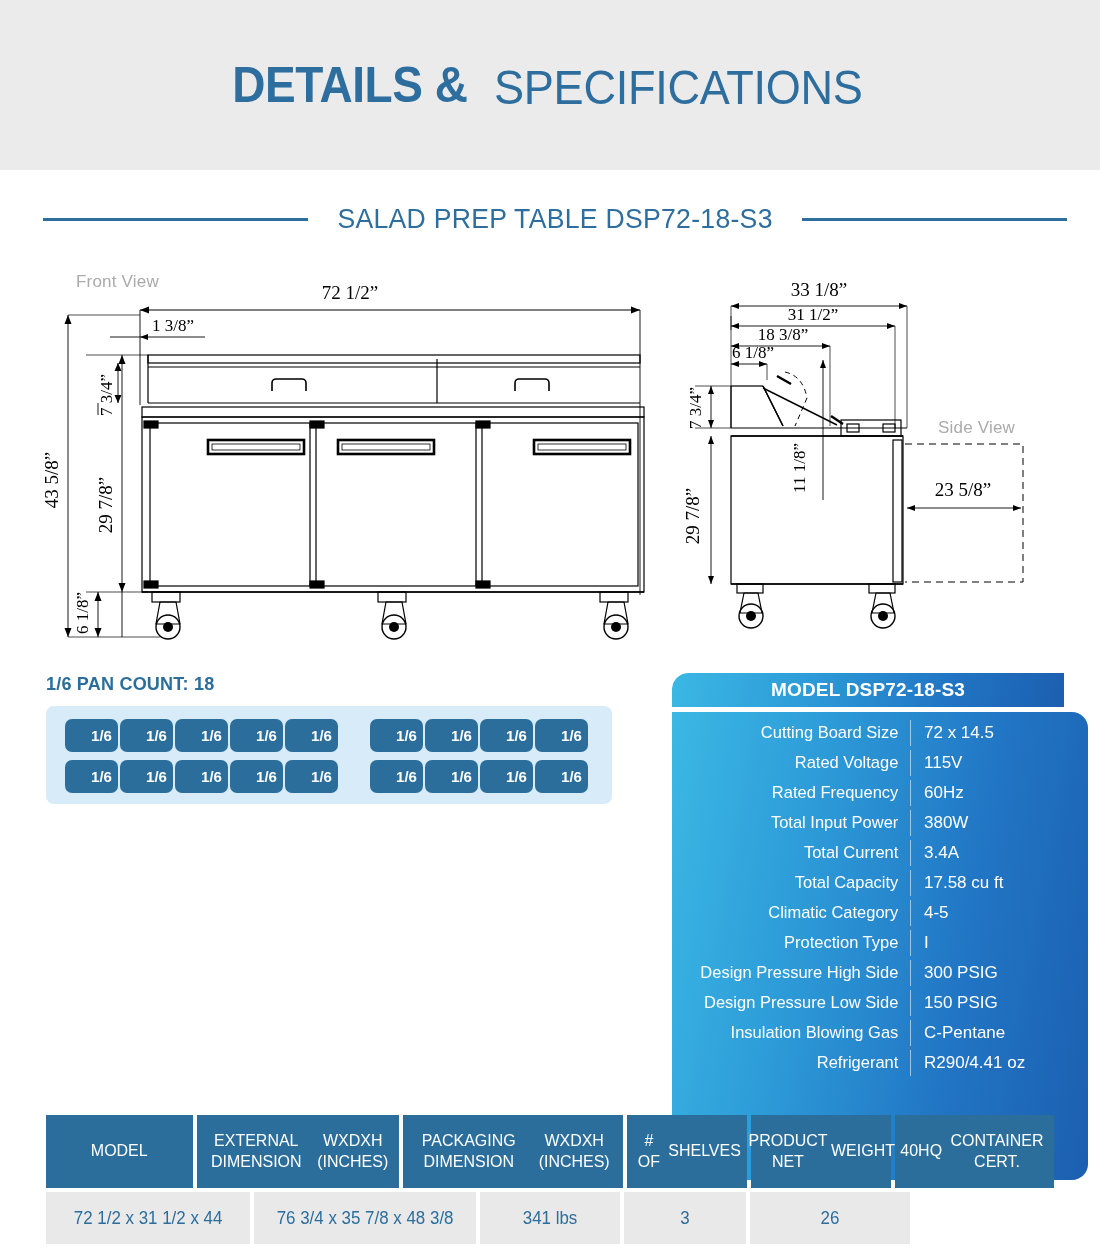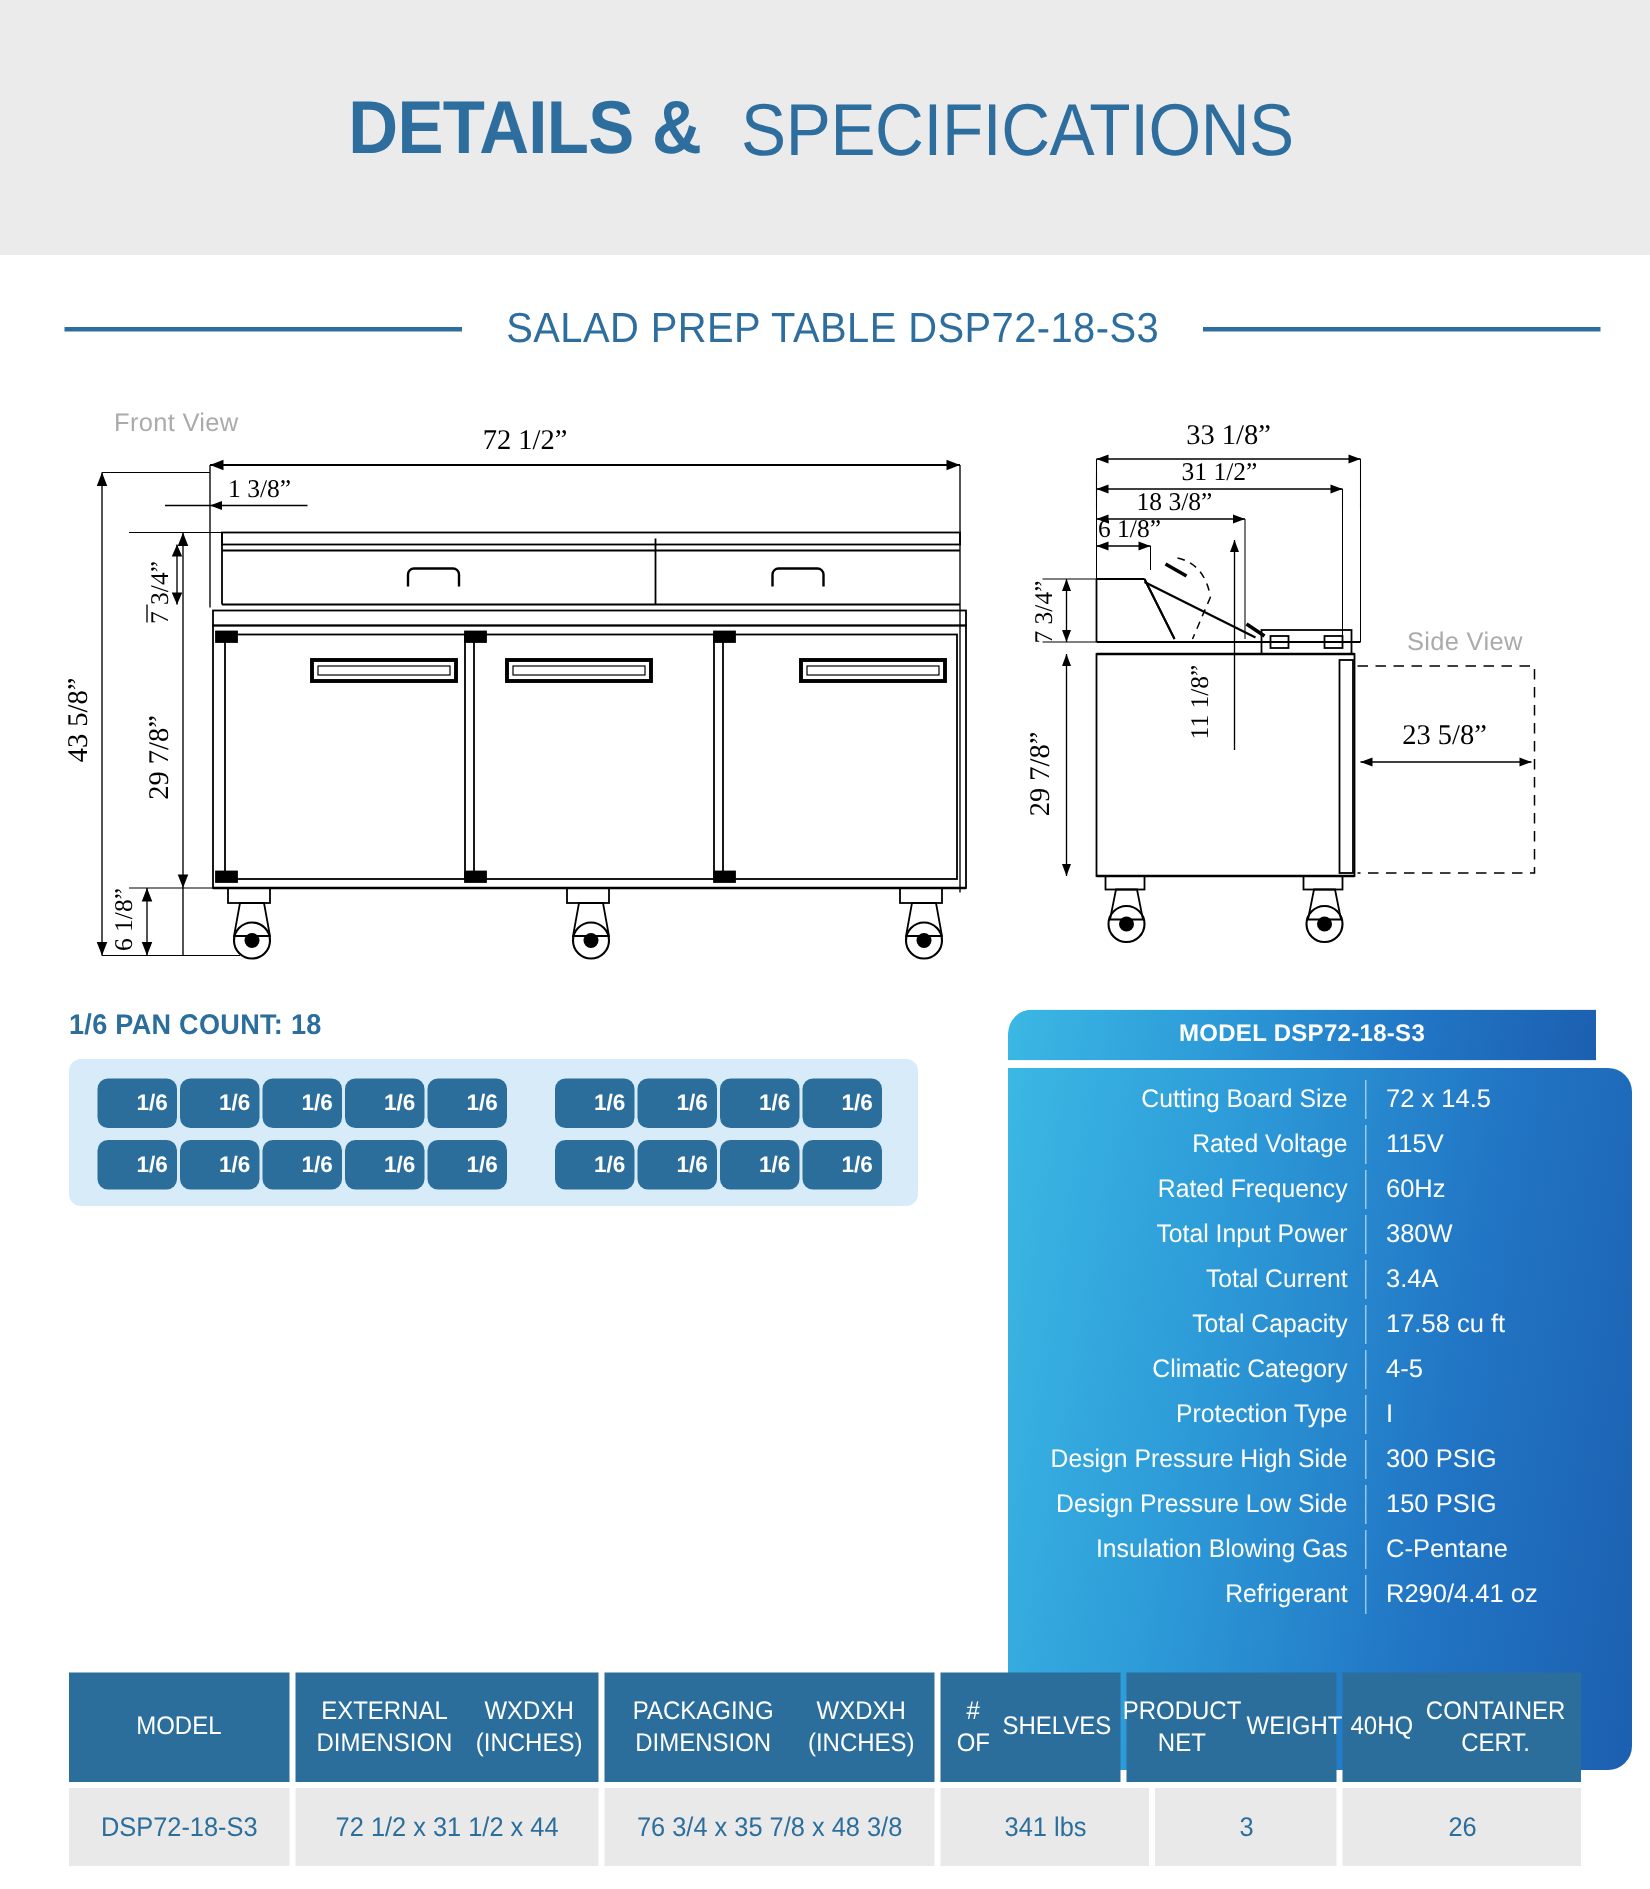--- a/index.html
+++ b/index.html
@@ -73,21 +73,21 @@
     padding-left:20px;
   }
   .pan-gap { width:30px; }
 
   
   .spec-wrap { position:absolute; left:672px; top:673px; width:416px; height:412px; }
   .spec-head {
     position:relative; width:392px; height:34px;
     background: linear-gradient(100deg,#3BB8E4 0%, #2D9BD8 35%, #2175C4 70%, #1C5FB0 100%);
     border-top-left-radius:16px;
-    color:#fff; font-size:16px; font-weight:bold;
+    color:#fff; font-size:19px; font-weight:bold;
     display:flex; align-items:center; justify-content:center;
     letter-spacing:0.2px;
     -webkit-mask-image: radial-gradient(circle 18px at 416px 52px, transparent 17px, #000 18px);
             mask-image: radial-gradient(circle 18px at 416px 52px, transparent 17px, #000 18px);
   }
   .spec-body {
     position:relative; width:416px; height:468px; margin-top:5px;
     background: linear-gradient(100deg,#3BB8E4 0%, #2D9BD8 32%, #2175C4 68%, #1C5FB0 100%);
     border-bottom-left-radius:16px; border-bottom-right-radius:16px;
     border-top-right-radius:16px;
@@ -454,23 +454,20 @@
         <div class="bth c3">
           <span>PRODUCT NET</span>
           <span>WEIGHT</span>
         </div>
         <div class="bth c5">
           <span>40HQ</span>
           <span>CONTAINER CERT.</span>
         </div>
       </div>
     <div class="btr body" id="btable-body">
-        <div class="btd c0">
-          <span>DSP72-18-S3</span>
-        </div>
         <div class="btd c1">
           <span>72 1/2 x 31 1/2 x 44</span>
         </div>
         <div class="btd c2">
           <span>76 3/4 x 35 7/8 x 48 3/8</span>
         </div>
         <div class="btd c3">
           <span>341 lbs</span>
         </div>
         <div class="btd c4">

